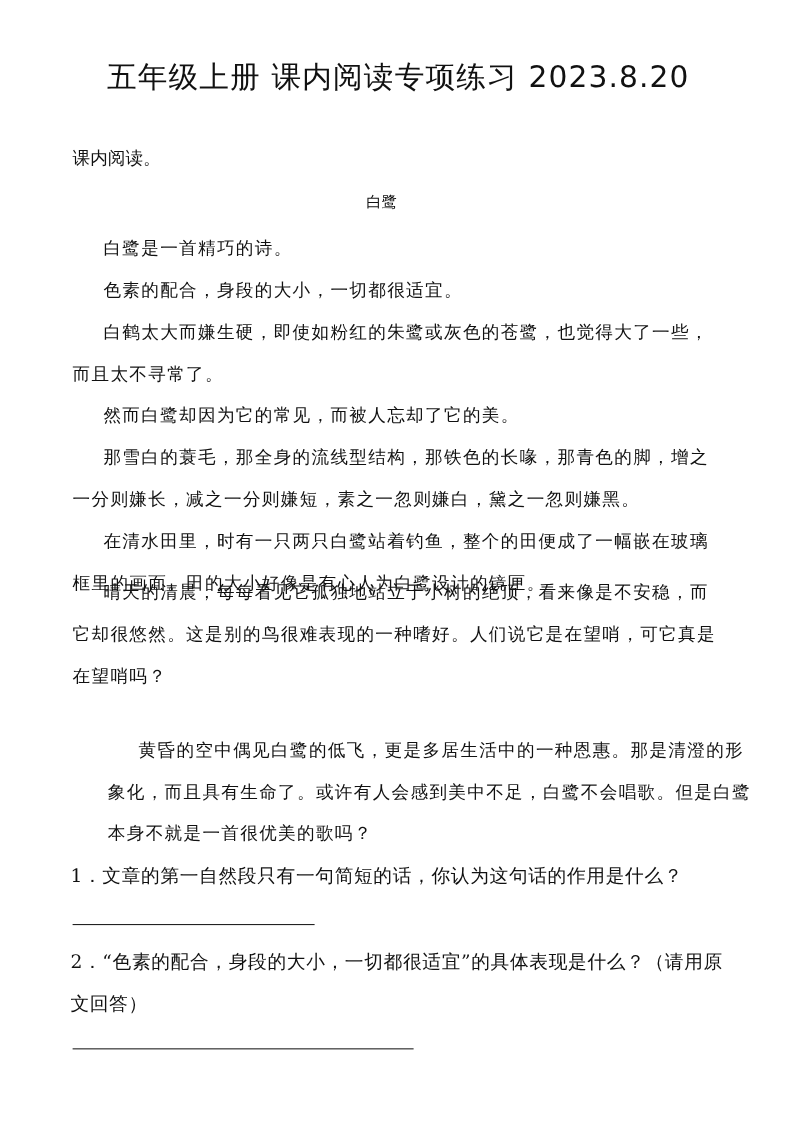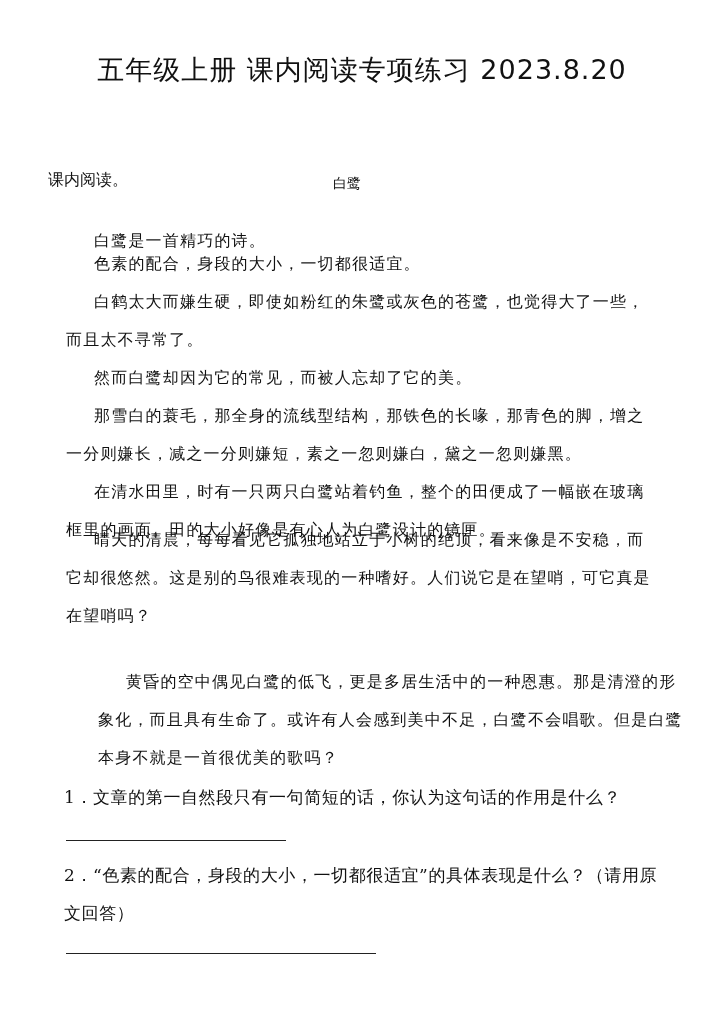--- a/index.html
+++ b/index.html
@@ -1,33 +1,33 @@
 <!DOCTYPE html>
 <html><head>
 <meta charset="utf-8">
 <style>
   html, body { margin: 0; padding: 0; background: #ffffff; }
   body { width: 724px; height: 1024px; position: relative; overflow: hidden; color: #111; font-family: "DejaVu Serif", "Liberation Serif", serif; }
   .title { position: absolute; top: 52px; left: 0; width: 724px; text-align: center; font-family: "DejaVu Sans", "Liberation Sans", sans-serif; font-size: 27px; letter-spacing: 1px; color: #111; }
-  .intro { position: absolute; top: 134px; left: 48px; font-size: 16px; margin-top: 36px; }
+  .intro { position: absolute; top: 134px; left: 66px; font-size: 16px; }
   .passage-title { position: absolute; top: 175px; left: 0; width: 664px; text-align: center; font-size: 14px; padding-left: 30px; box-sizing: border-box; }
   .para { position: absolute; left: 66px; width: 594px; font-size: 16px; line-height: 38px; text-indent: 28px; letter-spacing: 1.2px; }
   .q { position: absolute; left: 64px; width: 600px; font-size: 17px; line-height: 38px; letter-spacing: 0.6px; }
   .answer-line { position: absolute; left: 66px; height: 0; border-top: 1.5px solid #222; }
 </style>
 </head>
 <body>
 
 <div class="title">五年级上册 课内阅读专项练习 2023.8.20</div>
 
 <div class="intro">课内阅读。</div>
 
 <div class="passage-title">白鹭</div>
 
-<div class="para" style="top:222px;">白鹭是一首精巧的诗。</div>
+<div class="para" style="top:207px;">白鹭是一首精巧的诗。</div>
 <div class="para" style="top:245px;">色素的配合，身段的大小，一切都很适宜。</div>
 <div class="para" style="top:283px;">白鹤太大而嫌生硬，即使如粉红的朱鹭或灰色的苍鹭，也觉得大了一些，而且太不寻常了。</div>
 <div class="para" style="top:359px;">然而白鹭却因为它的常见，而被人忘却了它的美。</div>
 <div class="para" style="top:397px;">那雪白的蓑毛，那全身的流线型结构，那铁色的长喙，那青色的脚，增之一分则嫌长，减之一分则嫌短，素之一忽则嫌白，黛之一忽则嫌黑。</div>
 <div class="para" style="top:473px;">在清水田里，时有一只两只白鹭站着钓鱼，整个的田便成了一幅嵌在玻璃框里的画面。田的大小好像是有心人为白鹭设计的镜匣。</div>
 <div class="para" style="top:521px;font-family:Liberation Serif, serif;">晴天的清晨，每每看见它孤独地站立于小树的绝顶，看来像是不安稳，而它却很悠然。这是别的鸟很难表现的一种嗜好。人们说它是在望哨，可它真是在望哨吗？</div>
 <div class="para" style="top:663px;margin-left:32px;">黄昏的空中偶见白鹭的低飞，更是多居生活中的一种恩惠。那是清澄的形象化，而且具有生命了。或许有人会感到美中不足，白鹭不会唱歌。但是白鹭本身不就是一首很优美的歌吗？</div>
 
 <div class="q" style="top:778px;">1．文章的第一自然段只有一句简短的话，你认为这句话的作用是什么？</div>
 <div class="answer-line" style="top:840px; width:220px;"></div>

